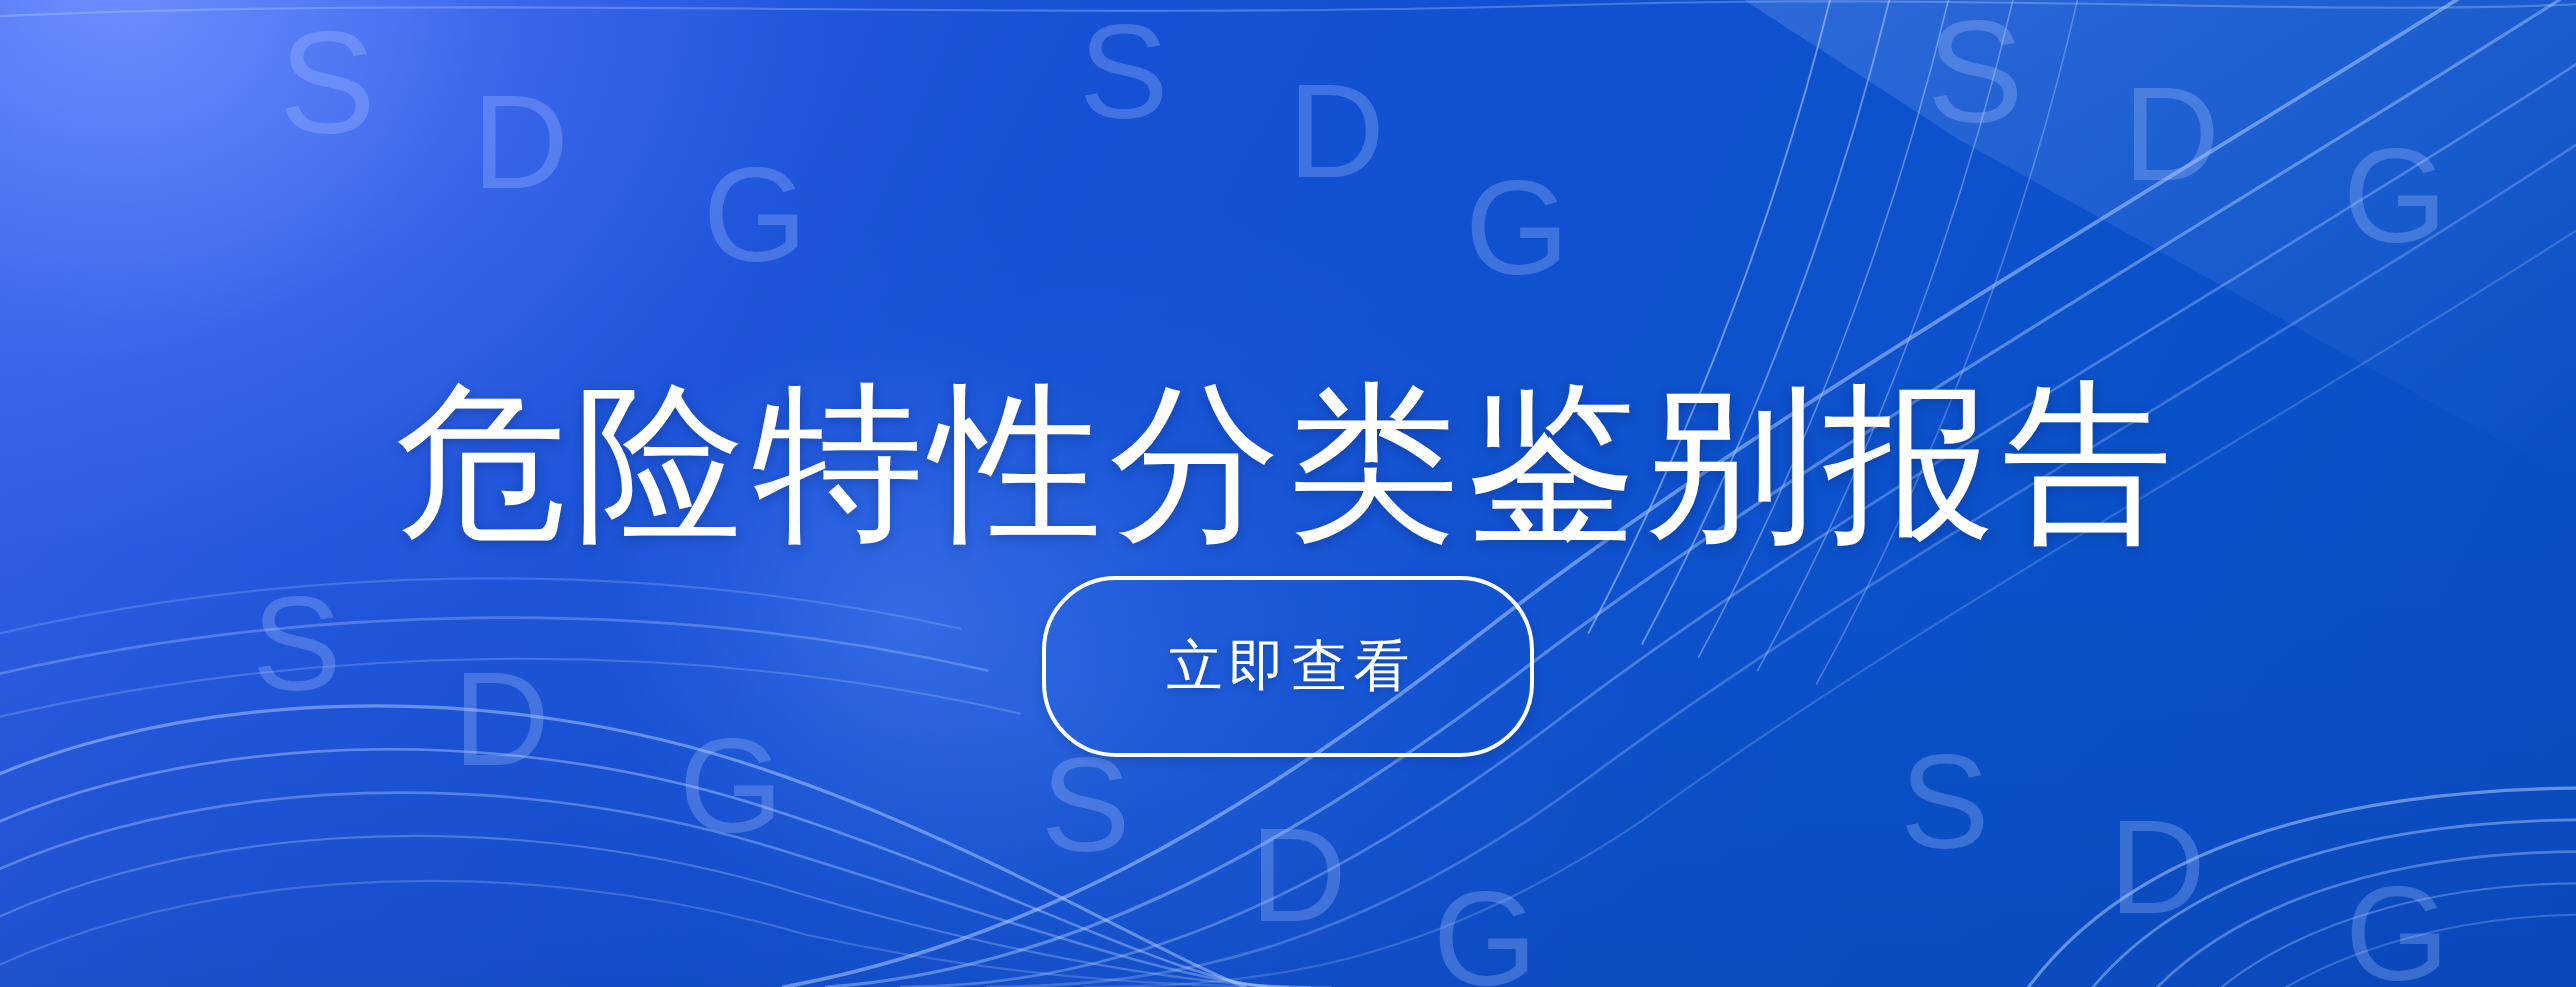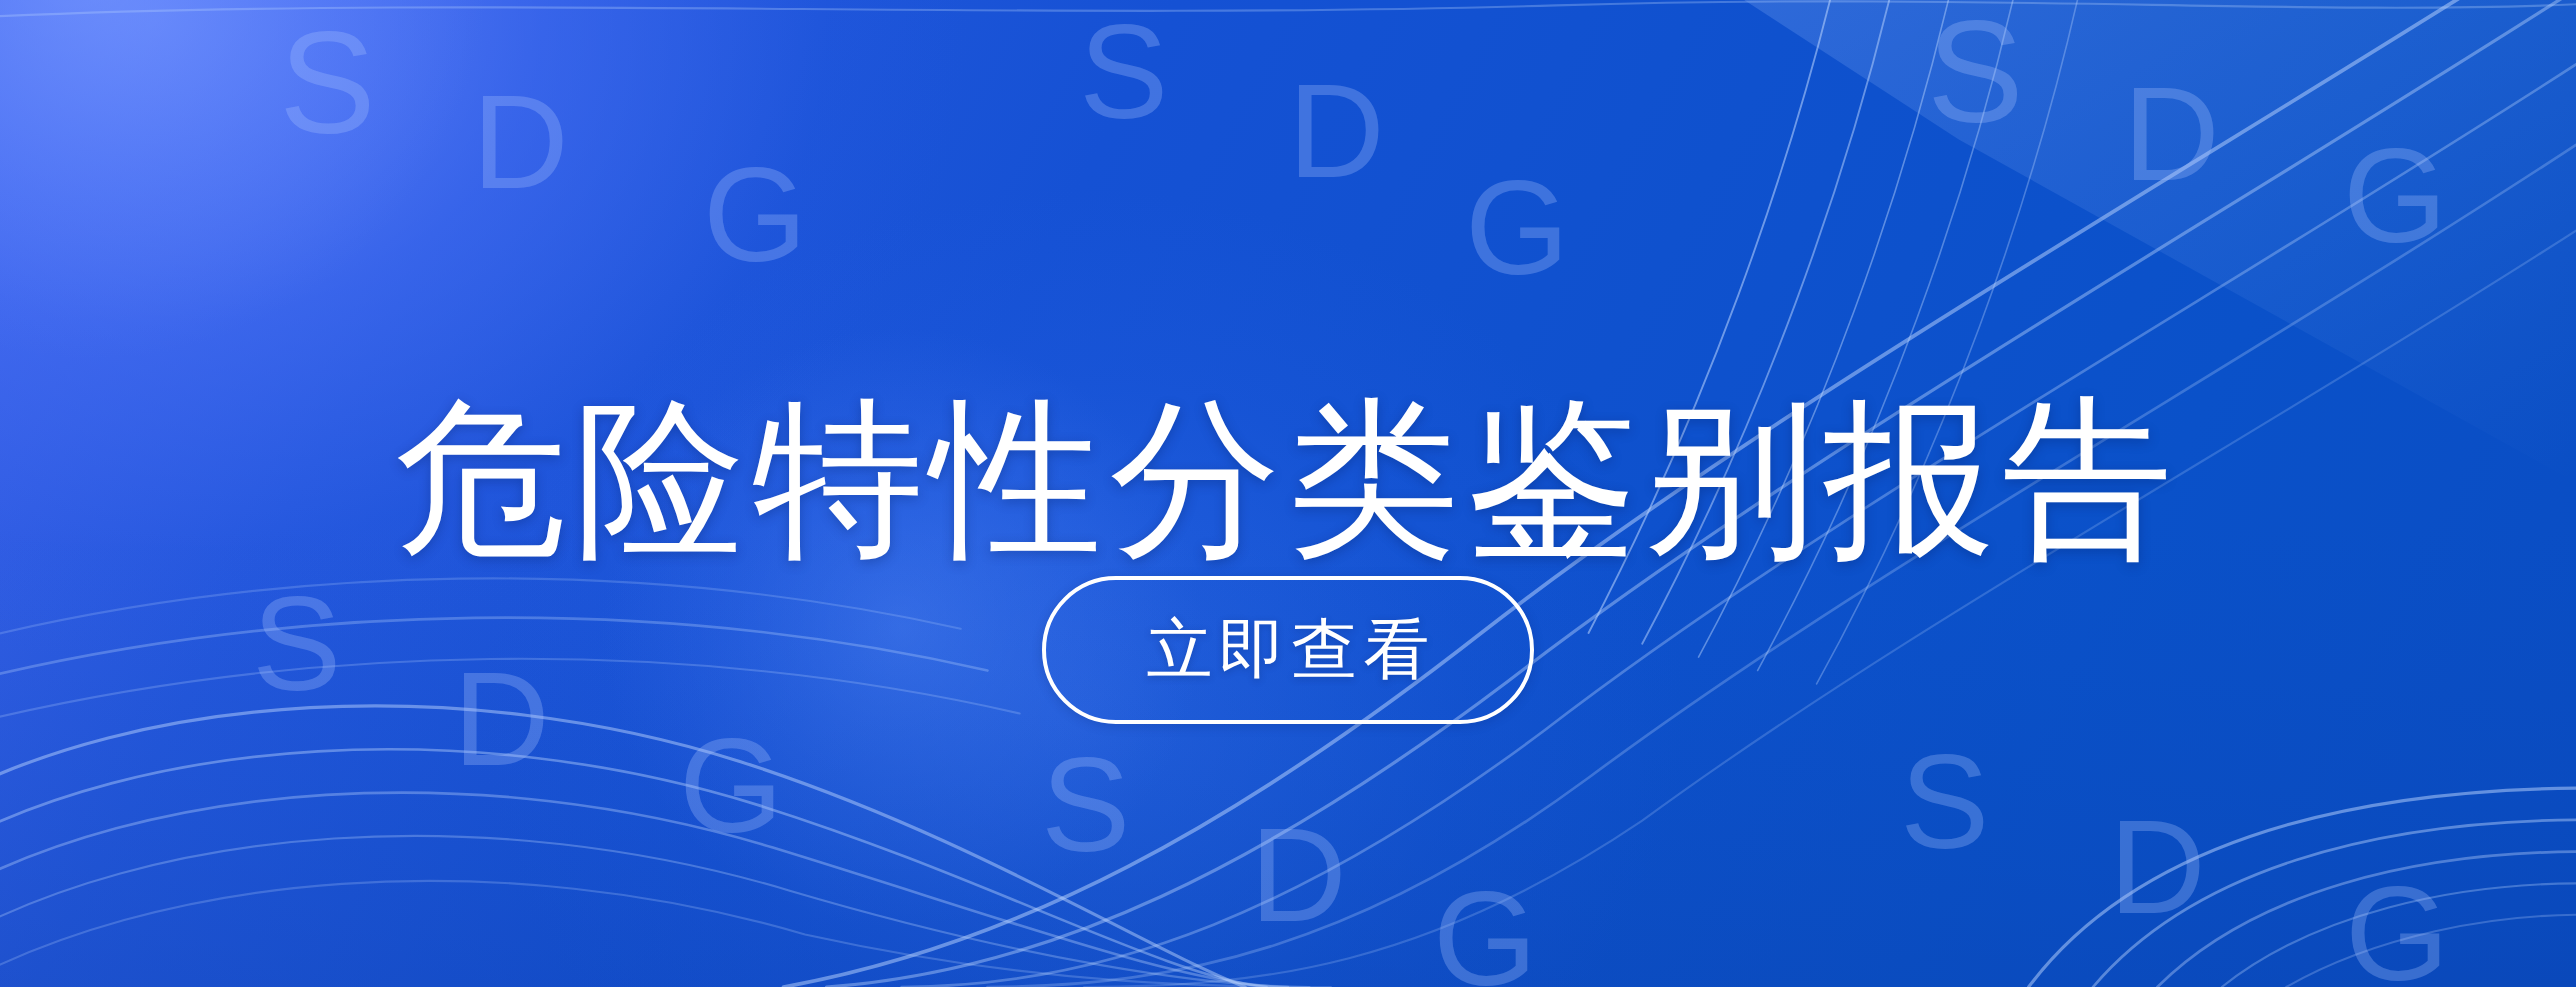--- a/index.html
+++ b/index.html
@@ -51,21 +51,21 @@
     color: rgba(168,196,255,0.30);
     line-height: 1;
     user-select: none;
   }
 
   
   .title-wrap {
     position: absolute;
     left: 0;
     right: 0;
-    top: 268px;
+    top: 252px;
     text-align: center;
     z-index: 8;
   }
   .title {
     display: inline-block;
     color: #ffffff;
     font-size: 171px;
     line-height: 1.12;
     letter-spacing: 7.5px;
     font-weight: 400;
@@ -80,26 +80,26 @@
     right: 0;
     top: 576px;
     text-align: center;
     z-index: 9;
   }
   .cta {
     display: inline-flex;
     align-items: center;
     justify-content: center;
     width: 492px;
-    height: 148px;
+    height: 181px;
     border: 4.8px solid #ffffff;
     border-radius: 74px;
     background: transparent;
     color: #ffffff;
-    font-size: 66px;
+    font-size: 56px;
     letter-spacing: 6.4px;
     font-weight: 400;
     cursor: pointer;
     box-shadow: 0 2.1px 10.7px rgba(4,30,95,0.20);
     text-shadow: 0 2.1px 7.5px rgba(3,28,90,0.28);
     white-space: nowrap;
     padding: 0 0 0 6.4px;
   }
 </style>
 </head>

